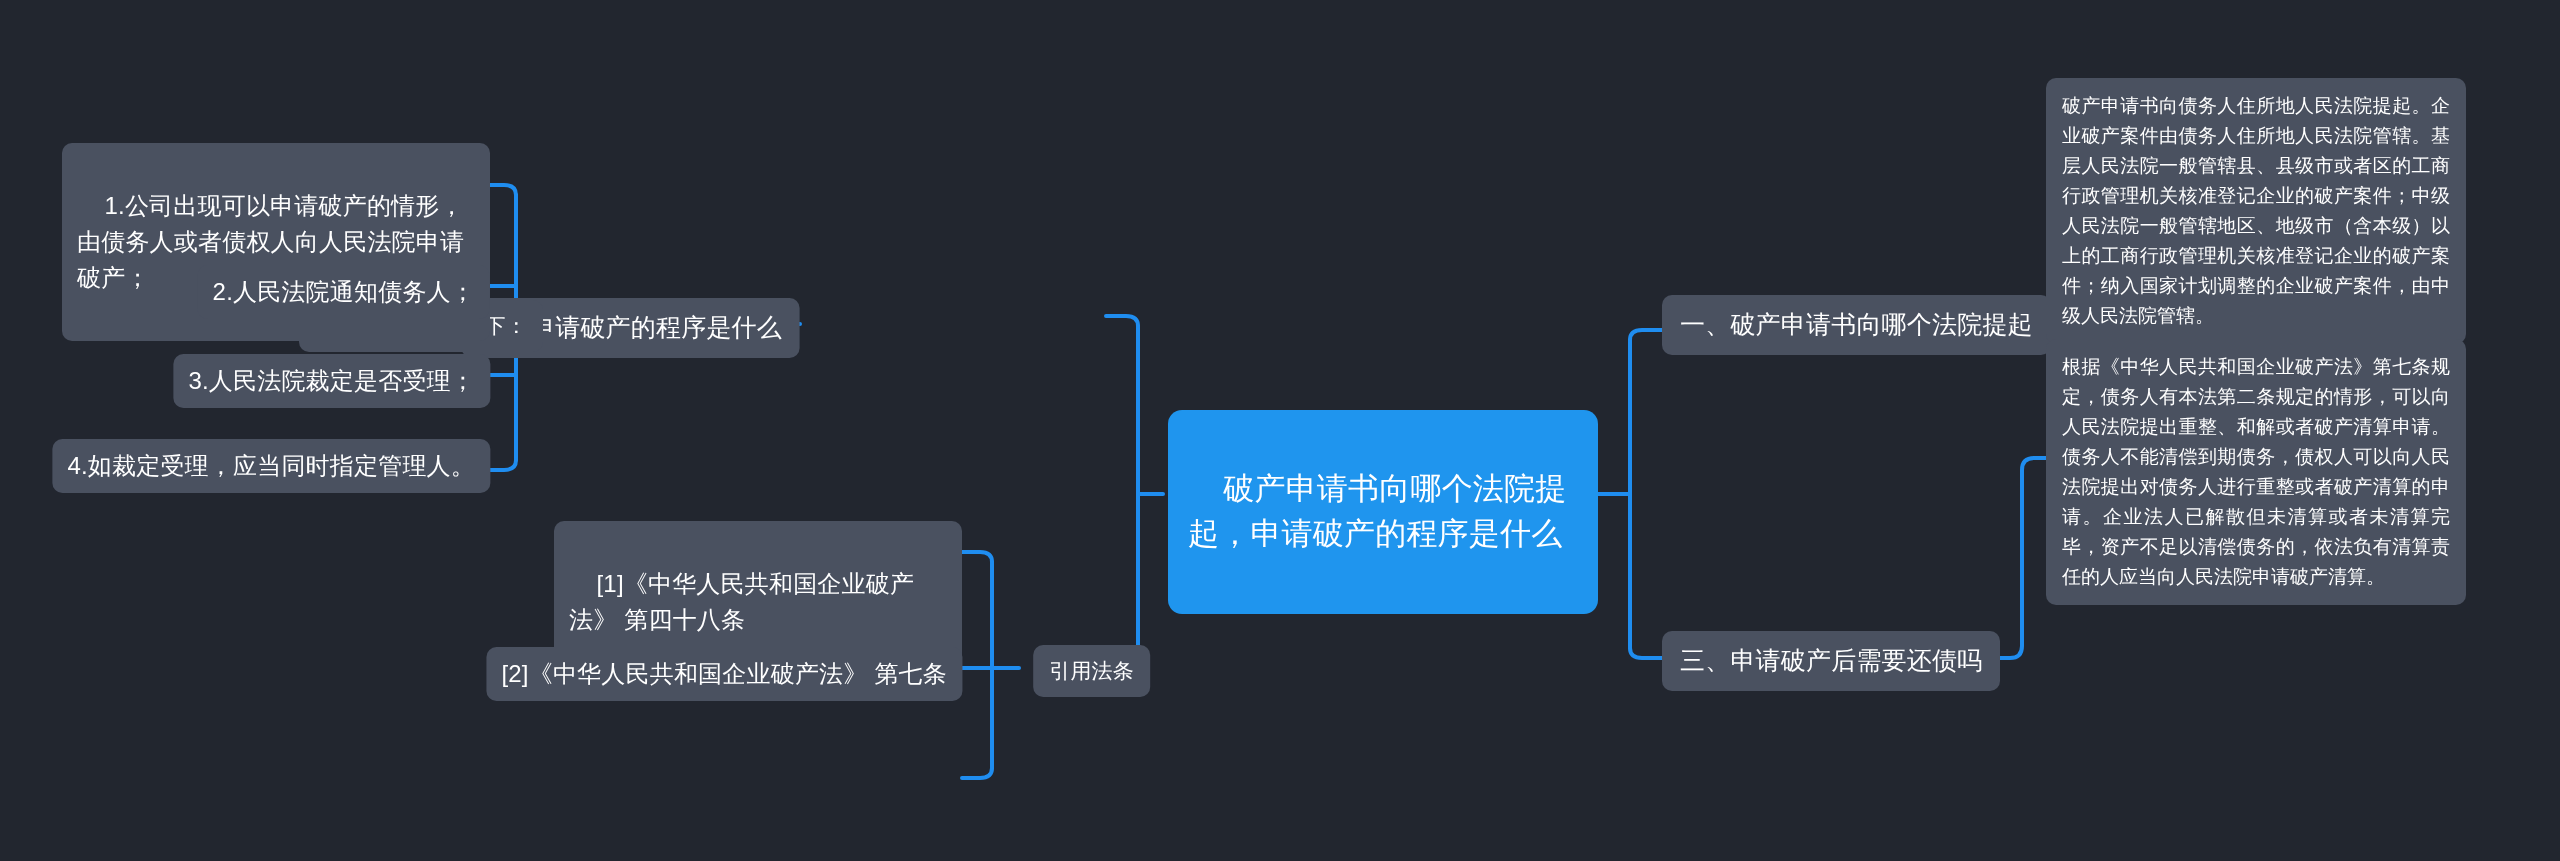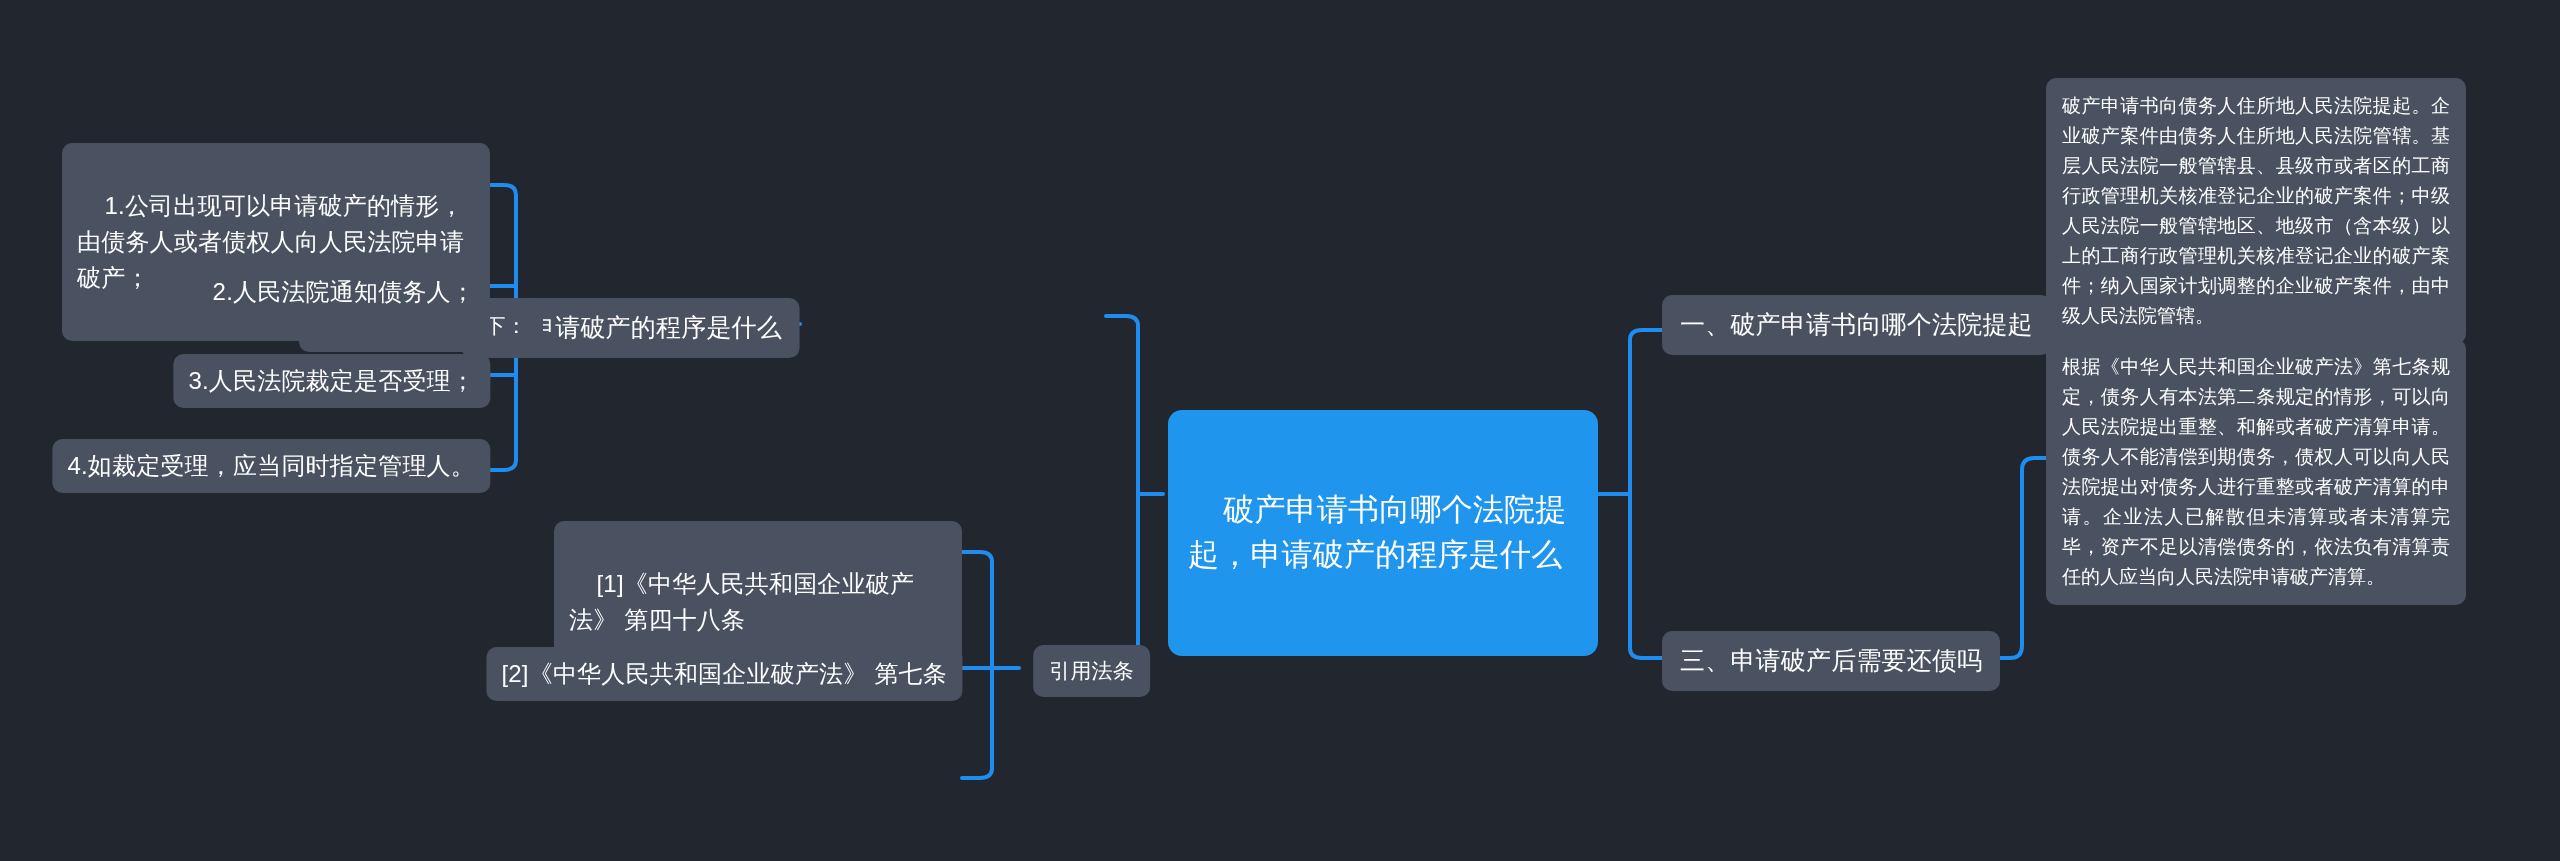--- a/index.html
+++ b/index.html
@@ -36,21 +36,21 @@
     letter-spacing: 0.2px;
     white-space: pre-wrap;
     word-break: break-all;
     z-index: 3;
   }
   .node.root {
     background: #1f95ee;
     border-radius: 14px;
     font-size: 31px;
     line-height: 1.45;
-    padding: 33px 20px;
+    padding: 12px 20px;
     text-align: left;
   }
   .node.branch {
     font-size: 25px;
     padding: 11px 18px;
     white-space: nowrap;
   }
   .node.sub {
     font-size: 21px;
     padding: 10px 16px;

